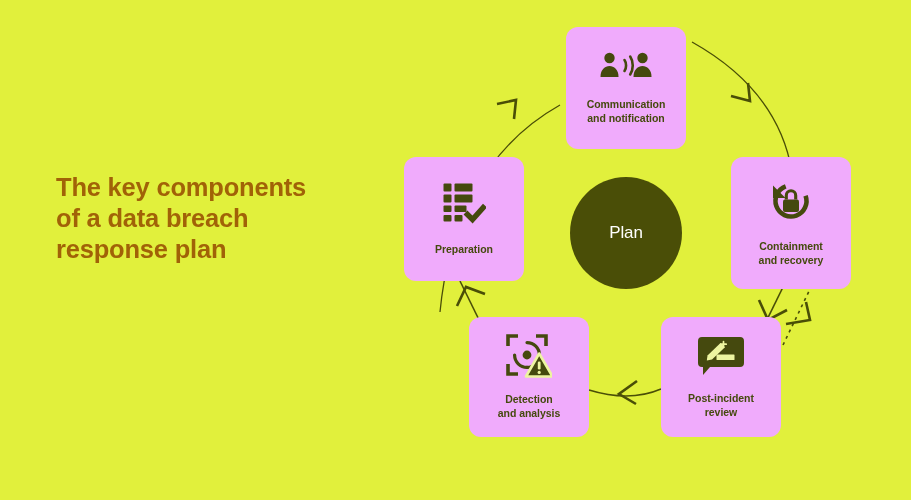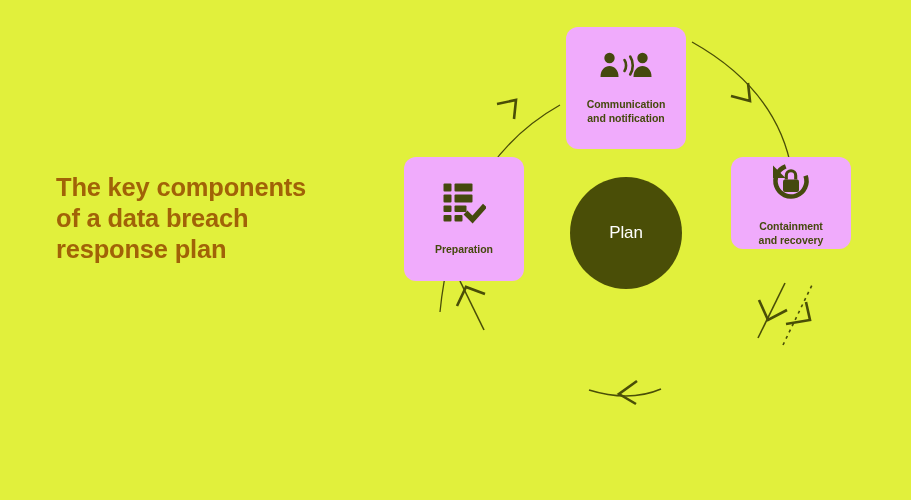--- a/index.html
+++ b/index.html
@@ -82,21 +82,21 @@
     font-size: 10.5px;
     font-weight: 700;
     line-height: 14px;
     text-align: center;
     color: #45490E;
     white-space: pre-line;
     letter-spacing: -0.05px;
   }
   
   #card-communication { left: 566px; top: 27px;  width: 120px; height: 122px; }
-  #card-containment   { left: 731px; top: 157px; width: 120px; height: 92px; }
+  #card-containment   { left: 731px; top: 157px; width: 120px; height: 132px; }
   #card-postincident  { left: 661px; top: 317px; width: 120px; height: 120px; }
   #card-detection     { left: 469px; top: 317px; width: 120px; height: 120px; }
   #card-preparation   { left: 404px; top: 157px; width: 120px; height: 124px; }
 
   #card-communication .node-label { margin-top: 16px; }
   #card-containment   .node-label { margin-top: 16px; }
   #card-preparation   .node-label { margin-top: 18px; }
 </style>
 </head>
 <body>
@@ -168,21 +168,56 @@
         <path d="M 6.5 22 A 15.5 15.5 0 1 1 22 37.5" fill="none" stroke="#45490E" stroke-width="4.6" stroke-linecap="butt" transform="rotate(160 22 22)"></path>
         <path d="M 4.0 6.5 L 4.0 19.0 L 16.5 19.0 Z" fill="#45490E"></path>
         <rect x="14" y="20.5" width="16" height="12.5" rx="2" fill="#45490E"></rect>
         <path d="M 17.3 20.5 L 17.3 16.5 A 4.7 4.7 0 0 1 26.7 16.5 L 26.7 20.5" fill="none" stroke="#45490E" stroke-width="3.1"></path>
       </svg>
     </span>
     <span class="node-label">Containment
 and recovery</span>
   </div>
 
-
+  <div class="node-card" id="card-postincident">
+    <span class="node-icon">
+      <svg width="46" height="42" viewBox="0 0 46 42">
+        <path d="M 4 4 L 42 4 A 4 4 0 0 1 46 8 L 46 30 A 4 4 0 0 1 42 34
+                 L 12 34 L 5 42 L 5 34 L 4 34 A 4 4 0 0 1 0 30 L 0 8 A 4 4 0 0 1 4 4 Z" fill="#45490E" transform="translate(0,-2)"></path>
+        <path d="M 9.5 20.5 L 22.5 8.0 L 27.0 12.2 L 14.0 24.5 L 8.8 25.5 Z" fill="#EDF5A0"></path>
+        <rect x="18.5" y="19.5" width="18" height="5.5" rx="0.6" fill="#EDF5A0"></rect>
+        <path d="M 25.5 6.5 L 25.5 12.0 M 22.8 9.2 L 28.2 9.2" stroke="#EDF5A0" stroke-width="1.7" stroke-linecap="round"></path>
+      </svg>
+    </span>
+    <span class="node-label">Post-incident
+review</span>
+  </div>
+
+  <div class="node-card" id="card-detection">
+    <span class="node-icon">
+      <svg width="46" height="44" viewBox="0 0 46 44">
+        <g fill="none" stroke="#45490E" stroke-width="3.6" stroke-linecap="butt">
+          <path d="M 2 12 L 2 2 L 12 2"></path>
+          <path d="M 30 2 L 40 2 L 40 12"></path>
+          <path d="M 2 30 L 2 40 L 12 40"></path>
+        </g>
+        <g fill="none" stroke="#45490E" stroke-width="3.2" stroke-linecap="round">
+          <path d="M 21 8.6 A 12.4 12.4 0 0 1 33.4 21"></path>
+          <path d="M 33.4 21 A 12.4 12.4 0 0 1 21 33.4"></path>
+          <path d="M 21 33.4 A 12.4 12.4 0 0 1 8.6 21"></path>
+        </g>
+        <circle cx="21" cy="21" r="4.4" fill="#45490E"></circle>
+        <path d="M 33.2 19.5 L 46.5 42.5 L 20 42.5 Z" fill="#45490E" stroke="#EDF5A0" stroke-width="2.6" stroke-linejoin="round"></path>
+        <rect x="31.8" y="27.5" width="2.8" height="8" rx="1.3" fill="#EDF5A0"></rect>
+        <circle cx="33.2" cy="38.4" r="1.6" fill="#EDF5A0"></circle>
+      </svg>
+    </span>
+    <span class="node-label">Detection
+and analysis</span>
+  </div>
 
   <div class="node-card" id="card-preparation">
     <span class="node-icon">
       <svg width="44" height="42" viewBox="0 0 44 42">
         <g fill="#45490E">
           <rect x="1.5" y="1.5" width="8" height="8" rx="1"></rect>
           <rect x="12.5" y="1.5" width="18" height="8" rx="1"></rect>
           <rect x="1.5" y="12.5" width="8" height="8" rx="1"></rect>
           <rect x="12.5" y="12.5" width="18" height="8" rx="1"></rect>
           <rect x="1.5" y="23.5" width="8" height="6.5" rx="1"></rect>

